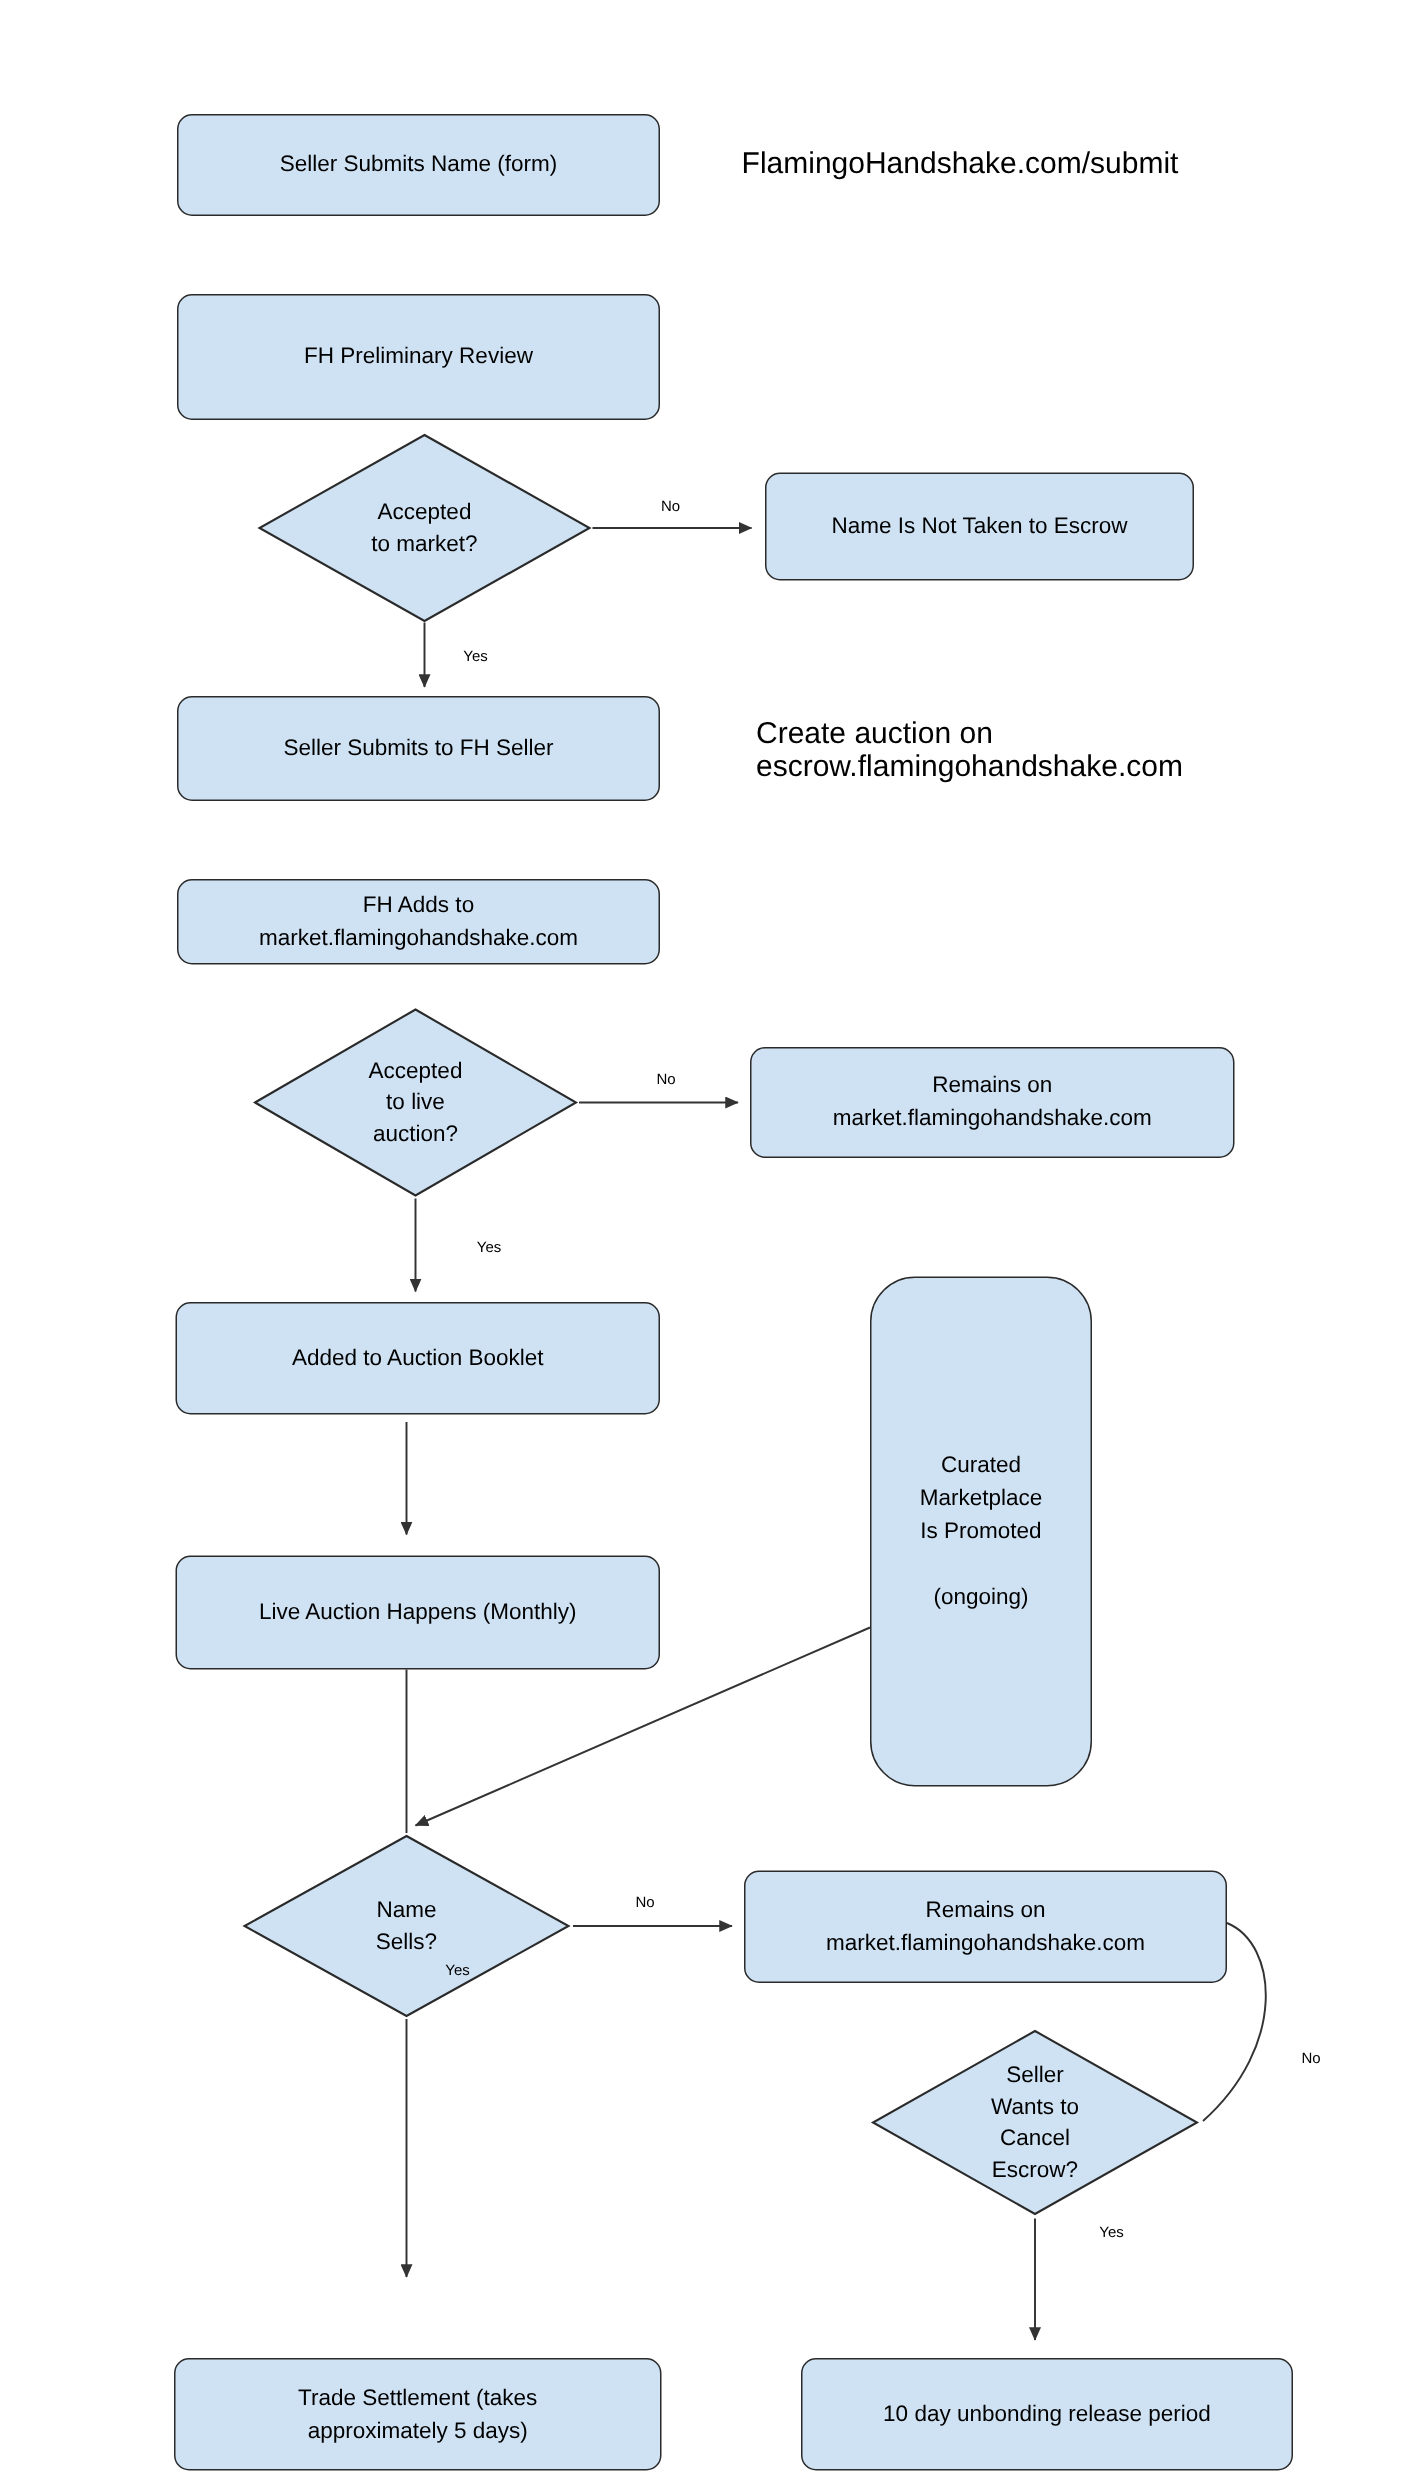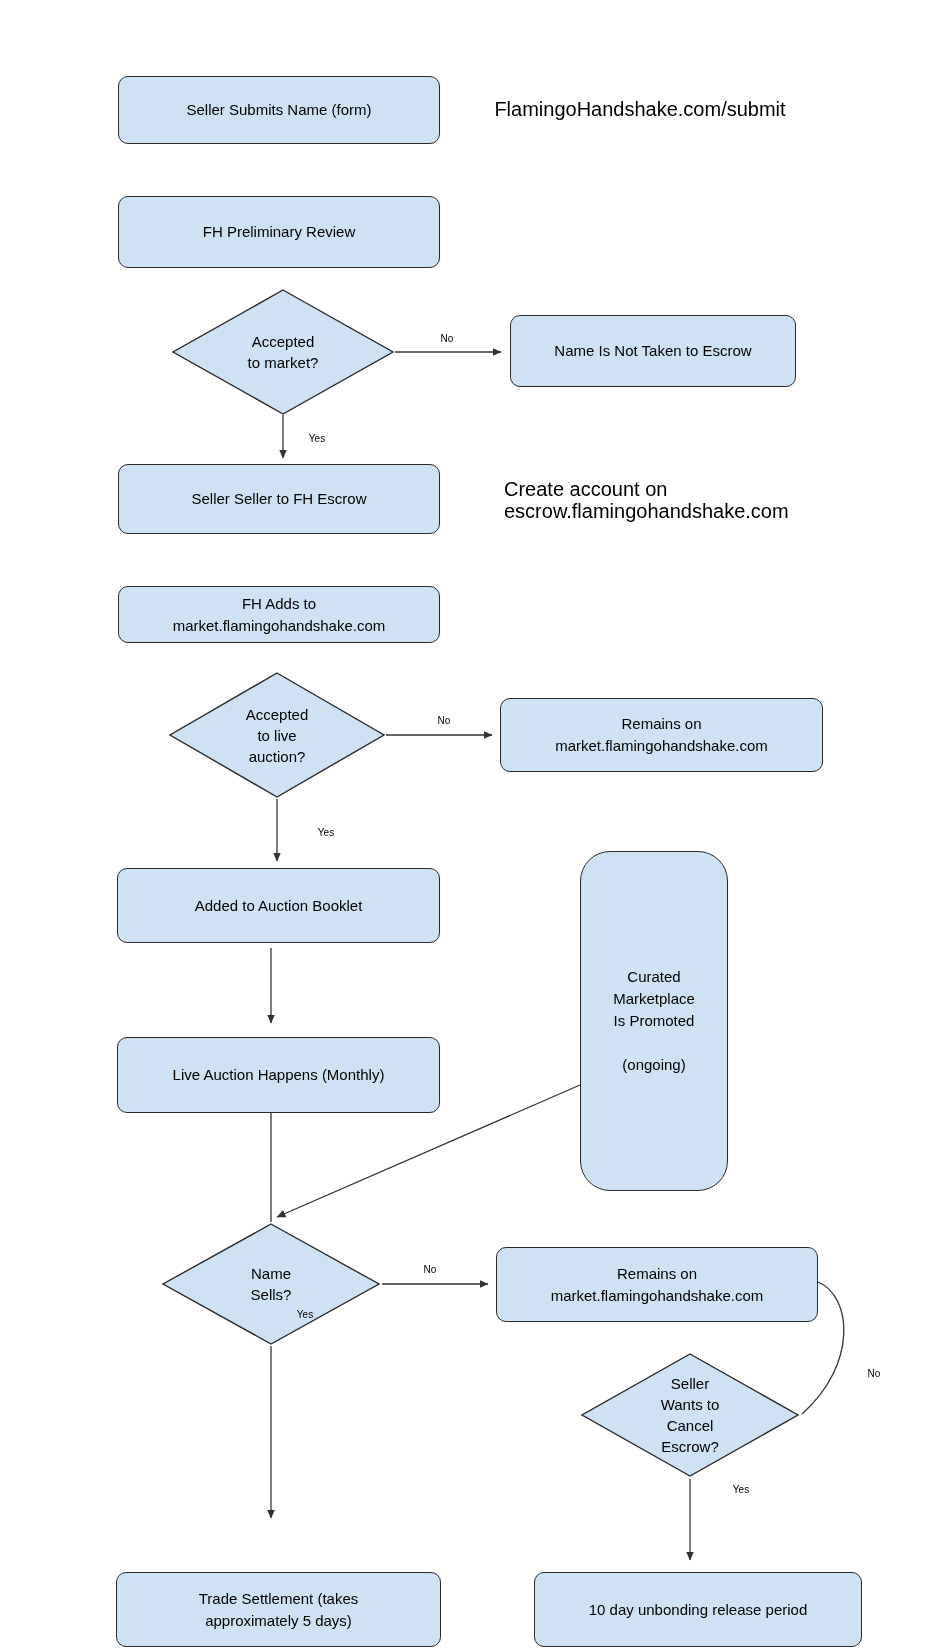--- a/index.html
+++ b/index.html
@@ -82,25 +82,25 @@
     <line x1="271" y1="1101" x2="271" y2="1210" stroke="#333333" stroke-width="1.3"></line>
     <line x1="580" y1="1073" x2="277" y2="1205" stroke="#333333" stroke-width="1.3" marker-end="url(#arrowhead)"></line>
     <line x1="382" y1="1272" x2="488" y2="1272" stroke="#333333" stroke-width="1.3" marker-end="url(#arrowhead)"></line>
     <line x1="271" y1="1334" x2="271" y2="1506" stroke="#333333" stroke-width="1.3" marker-end="url(#arrowhead)"></line>
     <path d="M 818 1270 C 852 1284, 858 1352, 802 1402" fill="none" stroke="#333333" stroke-width="1.3"></path>
     <line x1="690" y1="1467" x2="690" y2="1548" stroke="#333333" stroke-width="1.3" marker-end="url(#arrowhead)"></line>
   </svg>
 
   <div class="node" style="left:118px; top:64px; width:322px; height:68px;">Seller Submits Name (form)</div>
 
-  <div class="node" style="left:118px; top:184px; width:322px; height:72px;text-align:center;">FH Preliminary Review</div>
+  <div class="node" style="left:118px; top:184px; width:322px; height:84px;text-align:center;">FH Preliminary Review</div>
 
   <div class="node" style="left:510px; top:303px; width:286px; height:72px;">Name Is Not Taken to Escrow</div>
 
-  <div class="node" style="left:118px; top:452px; width:322px; height:70px;">Seller Seller to FH Escrow</div>
+  <div class="node" style="left:118px; top:452px; width:322px; height:70px;">Seller Submits to FH Seller</div>
 
   <div class="node" style="left:118px; top:574px; width:322px; height:57px;">FH Adds to
 market.flamingohandshake.com</div>
 
   <div class="node" style="left:500px; top:686px; width:323px; height:74px;">Remains on
 market.flamingohandshake.com</div>
 
   <div class="node" style="left:117px; top:856px; width:323px; height:75px;">Added to Auction Booklet</div>
 
   <div class="node tall" style="left:580px; top:839px; width:148px; height:340px;">Curated
@@ -134,16 +134,16 @@
   <span class="edge-label" style="left:447px; top:326px;">No</span>
   <span class="edge-label" style="left:317px; top:426px;">Yes</span>
   <span class="edge-label" style="left:444px; top:708px;">No</span>
   <span class="edge-label" style="left:326px; top:820px;">Yes</span>
   <span class="edge-label" style="left:430px; top:1257px;">No</span>
   <span class="edge-label" style="left:305px; top:1302px;">Yes</span>
   <span class="edge-label" style="left:874px; top:1361px;">No</span>
   <span class="edge-label" style="left:741px; top:1477px;">Yes</span>
 
   <div class="annotation centered" style="left:640px; top:97px;">FlamingoHandshake.com/submit</div>
-  <div class="annotation" style="left:504px; top:466px;">Create account on
+  <div class="annotation" style="left:504px; top:466px;">Create auction on
 escrow.flamingohandshake.com</div>
 
 </div>
 
 </body></html>

